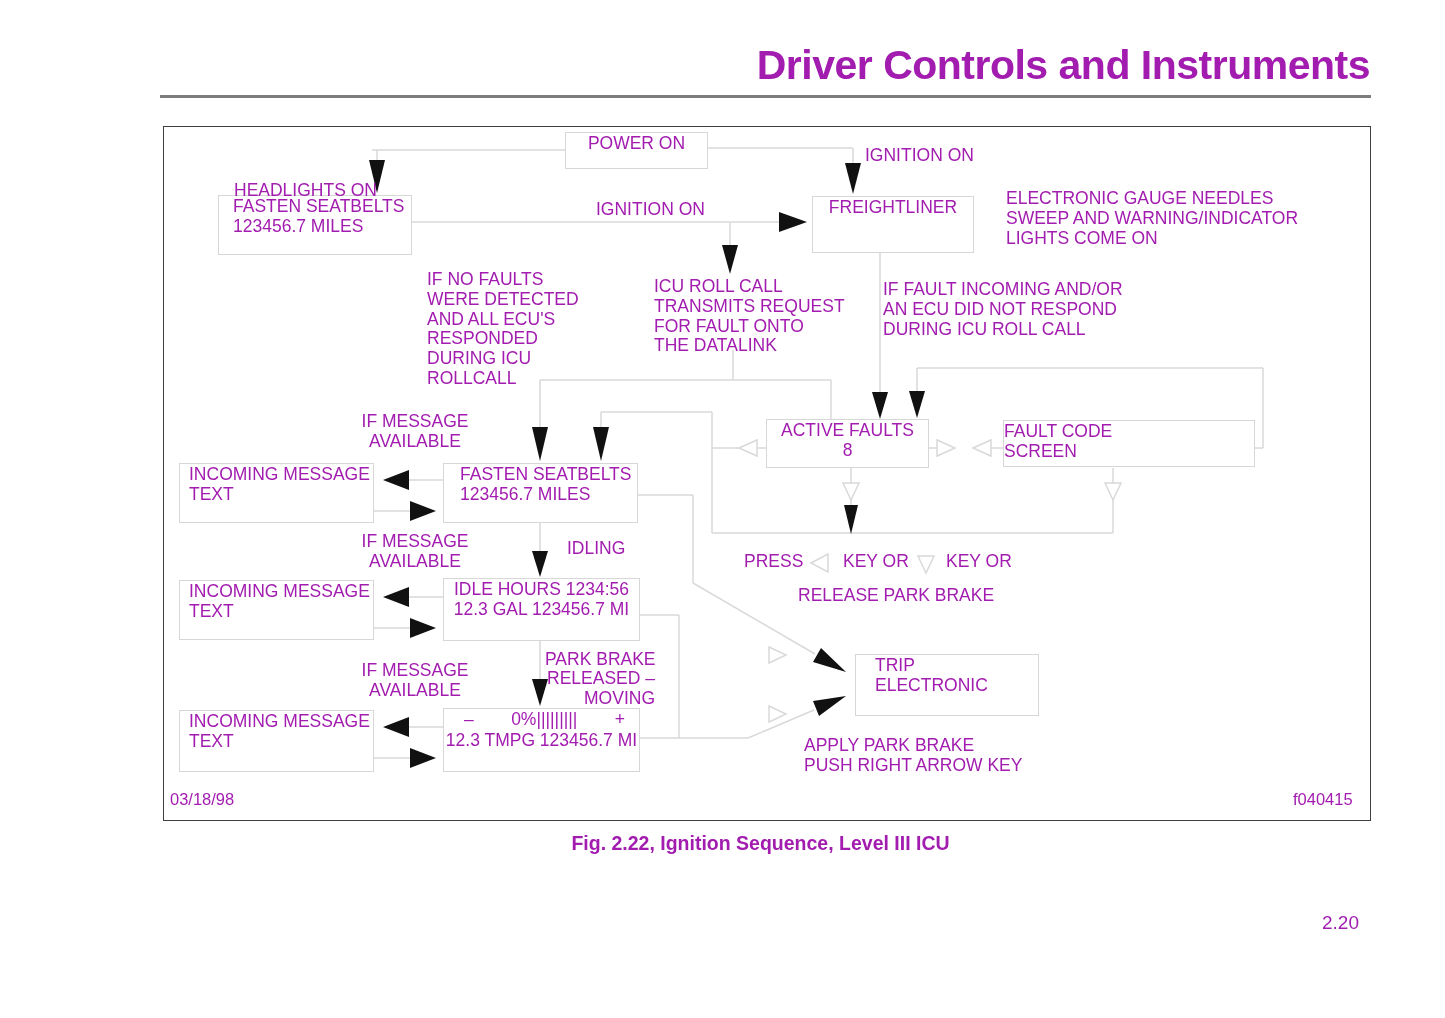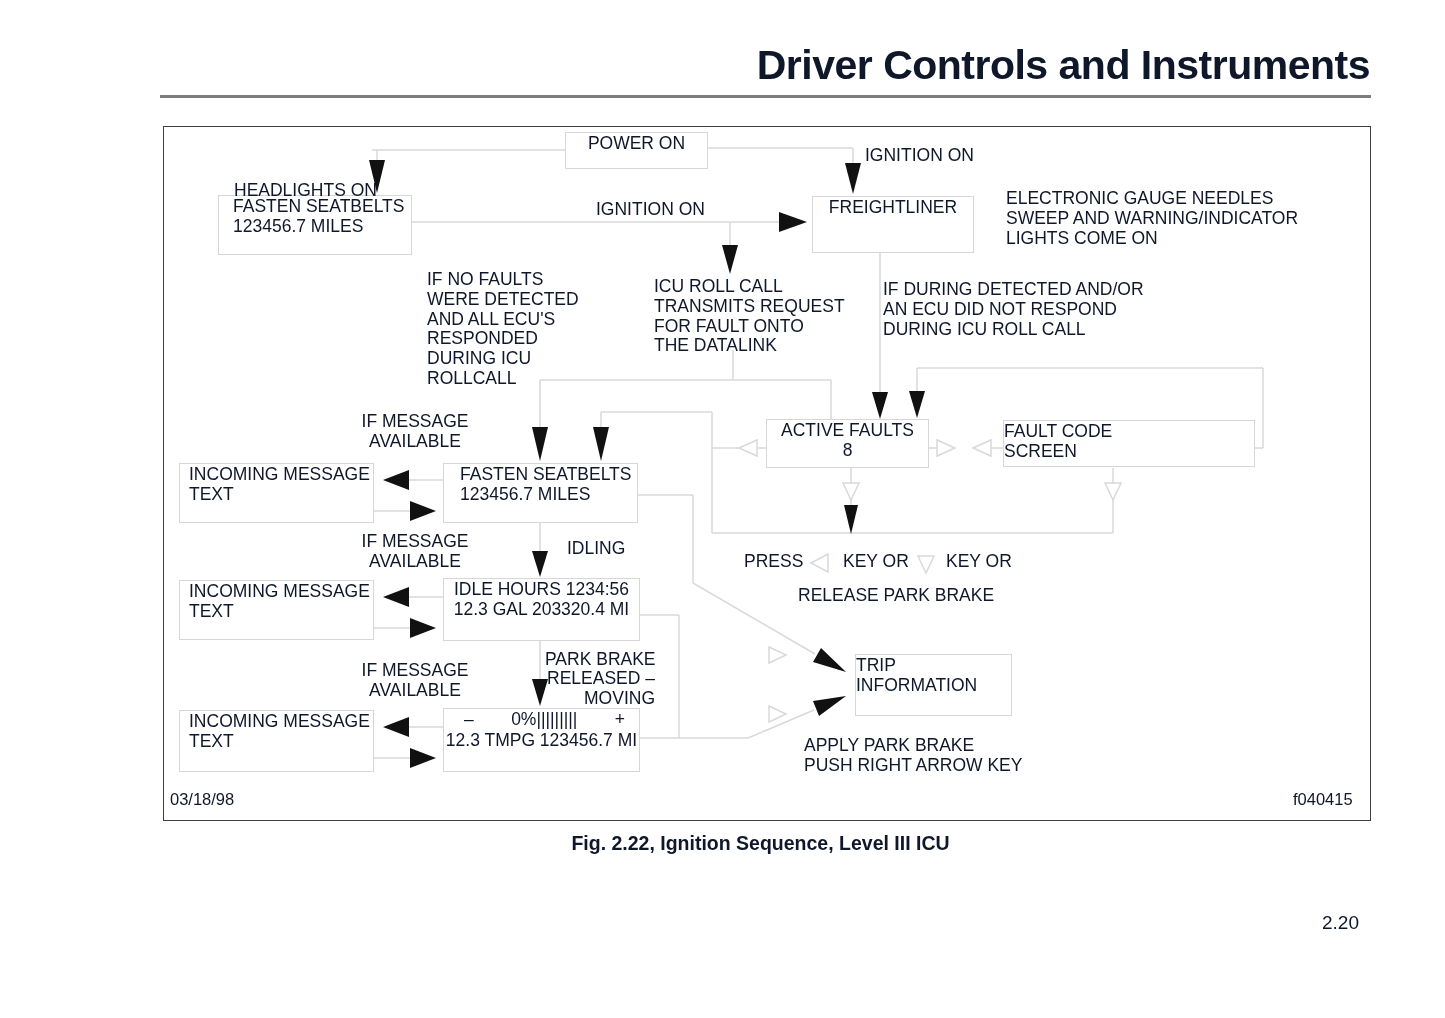--- a/index.html
+++ b/index.html
@@ -1,17 +1,17 @@
 <!DOCTYPE html>
 <html><head>
 <meta charset="utf-8">
 <style>
   html,body{margin:0;padding:0;background:#fff;}
   .page{position:relative;width:1445px;height:1018px;background:#ffffff;overflow:hidden;
-        font-family:"Liberation Sans",sans-serif;color:#0f172a;}
+        font-family:"Liberation Sans",sans-serif;color:#a21caf;}
   .title{position:absolute;left:0;top:42px;width:1370px;text-align:right;
          font-size:41px;font-weight:bold;letter-spacing:-0.5px;white-space:nowrap;}
   .title-rule{position:absolute;left:160px;top:95px;width:1211px;height:2.5px;background:#7d7d7d;}
   .frame{position:absolute;left:163px;top:126px;width:1208px;height:695px;
          border:1.5px solid #3f3f3f;box-sizing:border-box;background:transparent;}
   svg.wires{position:absolute;left:0;top:0;width:1445px;height:1018px;}
   .node{position:absolute;background:#fff;border:1.4px solid #d7d7d7;box-sizing:border-box;
         font-size:17.5px;line-height:20px;display:flex;flex-direction:column;}
   .node.center{align-items:center;text-align:center;}
   .lbl{position:absolute;font-size:17.5px;line-height:19.8px;white-space:nowrap;}
@@ -129,40 +129,40 @@
     <div>123456.7 MILES</div>
   </div>
 
   <div class="node" style="left:179px;top:580px;width:195px;height:60px;padding-left:9px;">
     <div>INCOMING MESSAGE</div>
     <div>TEXT</div>
   </div>
 
   <div class="node center" style="left:443px;top:578px;width:197px;height:63px;">
     <div>IDLE HOURS 1234:56</div>
-    <div>12.3 GAL 203320.4 MI</div>
+    <div>12.3 GAL 123456.7 MI</div>
   </div>
 
   <div class="node" style="left:179px;top:710px;width:195px;height:62px;padding-left:9px;">
     <div>INCOMING MESSAGE</div>
     <div>TEXT</div>
   </div>
 
   <div class="node" style="left:443px;top:708px;width:197px;height:64px;">
     <div class="gaugeline">
       <span>–</span>
       <span>0%|||||||||</span>
       <span>+</span>
     </div>
     <div class="gauge-l2">12.3 TMPG 123456.7 MI</div>
   </div>
 
-  <div class="node" style="left:855px;top:654px;width:157px;height:62px;">
+  <div class="node" style="left:855px;top:654px;width:184px;height:62px;padding-left:19px;">
     <div>TRIP</div>
-    <div>INFORMATION</div>
+    <div>ELECTRONIC</div>
   </div>
 
   <div class="lbl" style="left:234px;top:145px;margin-top:36px;">HEADLIGHTS ON</div>
   <div class="lbl" style="left:865px;top:146px;">IGNITION ON</div>
   <div class="lbl" style="left:596px;top:200px;">IGNITION ON</div>
 
   <div class="lbl" style="left:427px;top:270px;">
     <div>IF NO FAULTS</div>
     <div>WERE DETECTED</div>
     <div>AND ALL ECU'S</div>
@@ -178,21 +178,21 @@
   </div>
 
   <div class="lbl" style="left:654px;top:277px;">
     <div>ICU ROLL CALL</div>
     <div>TRANSMITS REQUEST</div>
     <div>FOR FAULT ONTO</div>
     <div>THE DATALINK</div>
   </div>
 
   <div class="lbl" style="left:883px;top:280px;">
-    <div>IF DURING DETECTED AND/OR</div>
+    <div>IF FAULT INCOMING AND/OR</div>
     <div>AN ECU DID NOT RESPOND</div>
     <div>DURING ICU ROLL CALL</div>
   </div>
 
   <div class="lbl center" style="left:350px;top:412px;width:130px;">
     <div>IF MESSAGE</div>
     <div>AVAILABLE</div>
   </div>
   <div class="lbl center" style="left:350px;top:532px;width:130px;">
     <div>IF MESSAGE</div>

